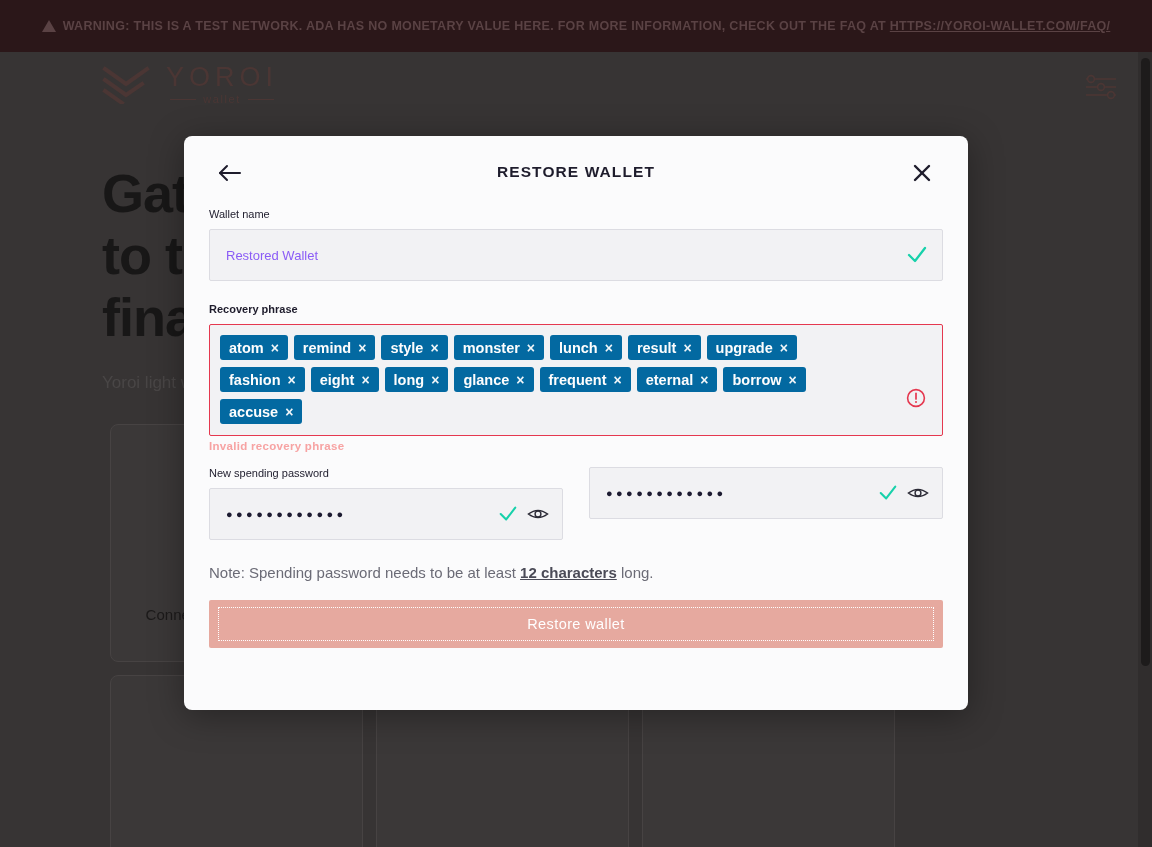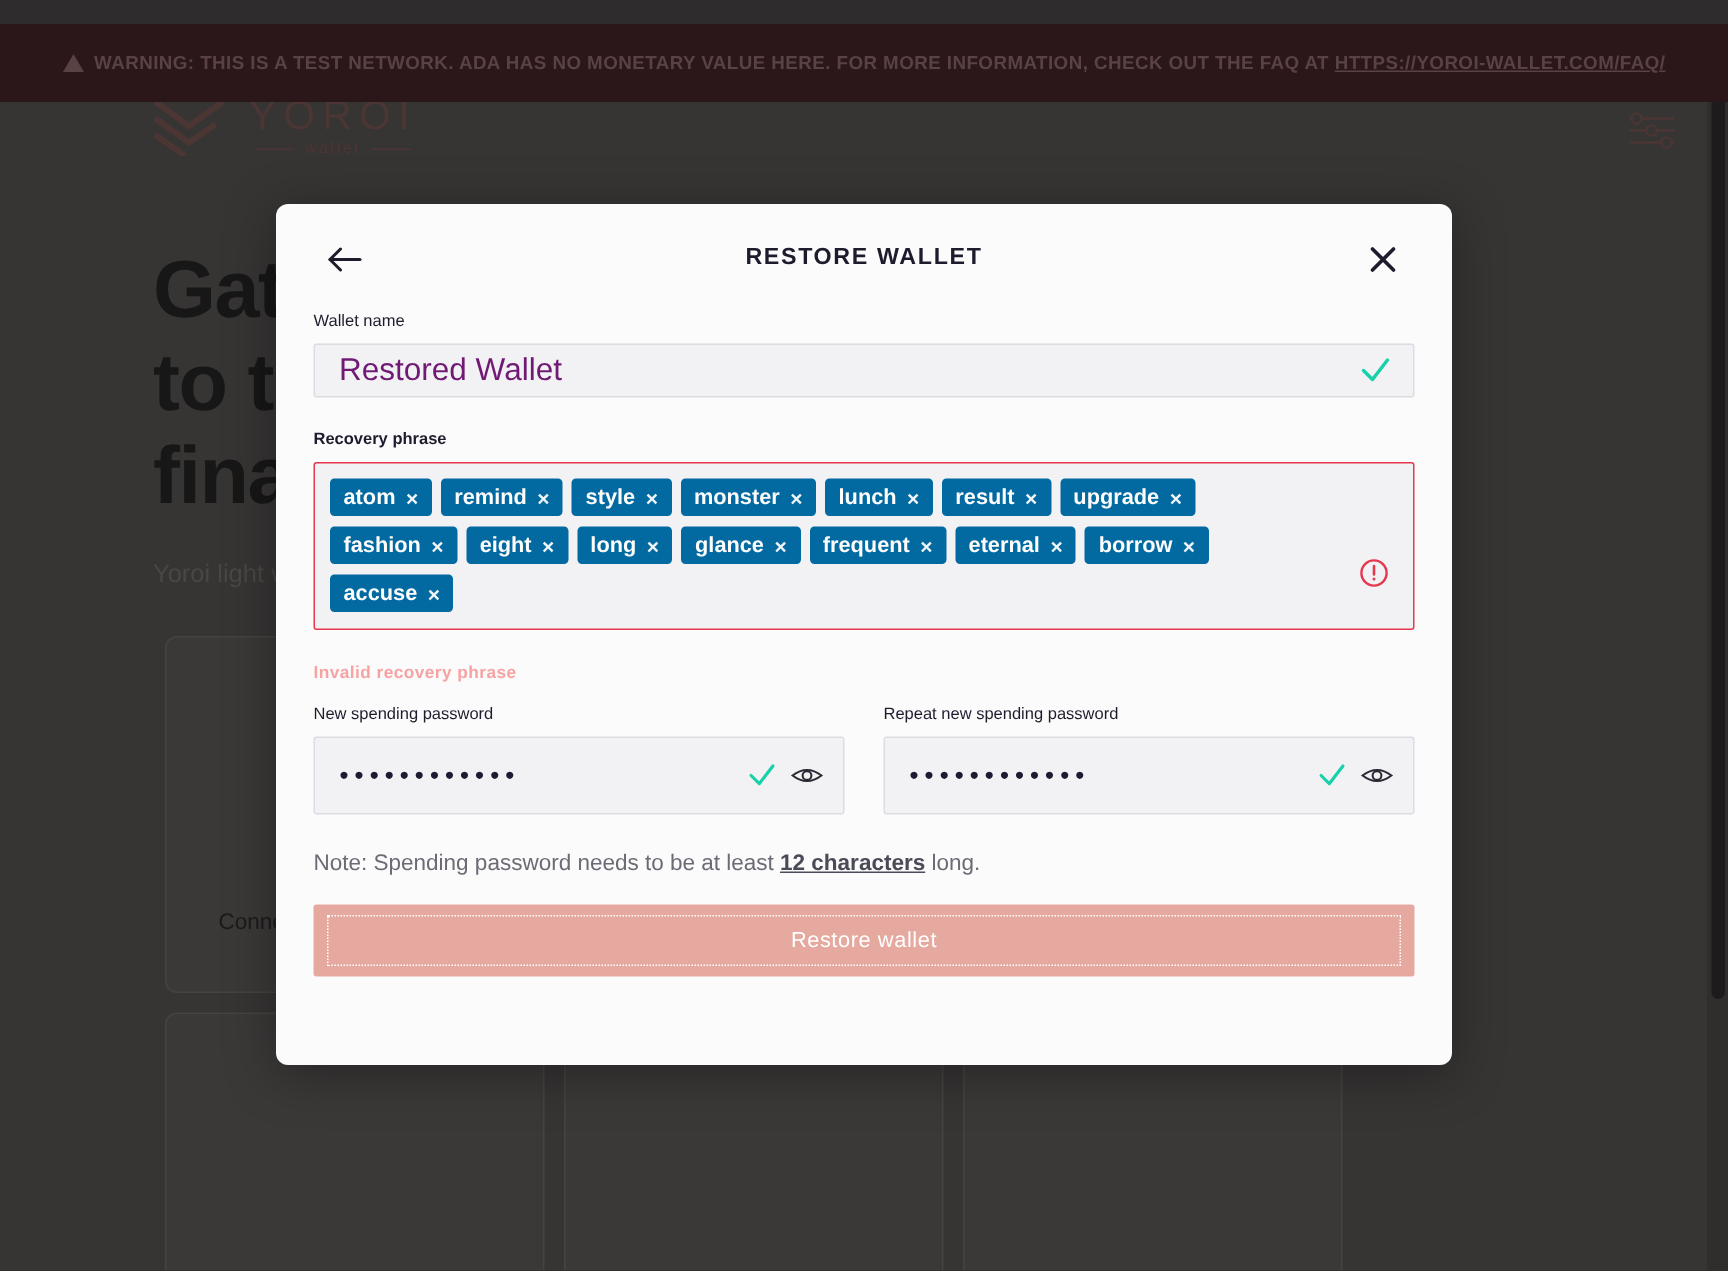--- a/index.html
+++ b/index.html
@@ -13,21 +13,20 @@
   
   #page-root { position: relative; width: 1152px; height: 847px; }
 
   .warning-banner {
     position: absolute; top: 0; left: 0;
     width: 1152px; height: 52px;
     background: #2b1719;
     display: flex; align-items: center; justify-content: center;
     padding: 4px 20px;
     z-index: 3;
-    margin-top: 16px;
   }
   .warning-inner {
     color: #5a4244;
     font-size: 12.5px;
     font-weight: 700;
     letter-spacing: .3px;
     text-align: center;
     line-height: 21px;
     text-transform: uppercase;
   }
@@ -137,25 +136,25 @@
     position: absolute; right: 6px; top: 22px;
     width: 30px; height: 30px; cursor: pointer;
   }
 
   .field-label {
     font-size: 11px; color: #1e1c2c; margin-bottom: 9px; display: block;
   }
 
   .text-field {
     position: relative;
-    height: 36px; background: #f2f2f4;
+    height: 52px; background: #f2f2f4;
     border: 1px solid #dcdce2; border-radius: 2px;
     display: flex; align-items: center;
     padding: 0 46px 0 16px;
-    font-size: 21px; color: #701a75;
+    font-size: 13px; color: #8b5cf6;
   }
   .field-check { position: absolute; right: 14px; top: 50%; transform: translateY(-50%); }
 
   .section { margin-top: 22px; font-weight: bold; }
 
   
   .chips-box {
     position: relative;
     min-height: 112px;
     background: #f2f2f4;
@@ -170,21 +169,21 @@
     border-radius: 3px;
     height: 25px;
     padding: 0 9px;
     display: inline-flex; align-items: center; gap: 7px;
     font-size: 14.5px; color: #fdfdfd;
     cursor: pointer;
   }
   .chip-x { font-size: 14px; line-height: 1; color: #fdfdfd; opacity: .95; }
   .chips-error-icon { position: absolute; right: 16px; top: 63px; }
   .error-text {
-    font-size: 11.5px; color: #f7a3a3; margin-top: 23px; letter-spacing: .3px;
+    font-size: 11.5px; color: #f7a3a3; margin-top: 4px; letter-spacing: .3px;
   }
 
   
   .pw-row { display: flex; gap: 26px; margin-top: 15px; }
   .pw-col { flex: 1; }
   .pw-field {
     position: relative;
     height: 52px; background: #f2f2f4;
     border: 1px solid #dcdce2; border-radius: 2px;
     display: flex; align-items: center;
@@ -397,21 +396,20 @@
             <svg class="pw-check" width="20" height="20" viewBox="0 0 22 22">
               <polyline points="3,11 9,17 19,4" fill="none" stroke="#17d1aa" stroke-width="2.3" stroke-linecap="round" stroke-linejoin="round"></polyline>
             </svg>
             <svg class="pw-eye" width="22" height="16" viewBox="0 0 24 16">
               <path d="M1.5 8 Q12 0 22.5 8 Q12 16 1.5 8 Z" fill="none" stroke="#2b2a35" stroke-width="1.5"></path>
               <circle cx="12" cy="8" r="3.2" fill="none" stroke="#2b2a35" stroke-width="1.5"></circle>
             </svg>
           </div>
         </div>
         <div class="pw-col">
-          <label class="field-label">Repeat new spending password</label>
           <div class="pw-field">
             <span class="pw-dots">●●●●●●●●●●●●</span>
             <svg class="pw-check" width="20" height="20" viewBox="0 0 22 22">
               <polyline points="3,11 9,17 19,4" fill="none" stroke="#17d1aa" stroke-width="2.3" stroke-linecap="round" stroke-linejoin="round"></polyline>
             </svg>
             <svg class="pw-eye" width="22" height="16" viewBox="0 0 24 16">
               <path d="M1.5 8 Q12 0 22.5 8 Q12 16 1.5 8 Z" fill="none" stroke="#2b2a35" stroke-width="1.5"></path>
               <circle cx="12" cy="8" r="3.2" fill="none" stroke="#2b2a35" stroke-width="1.5"></circle>
             </svg>
           </div>

